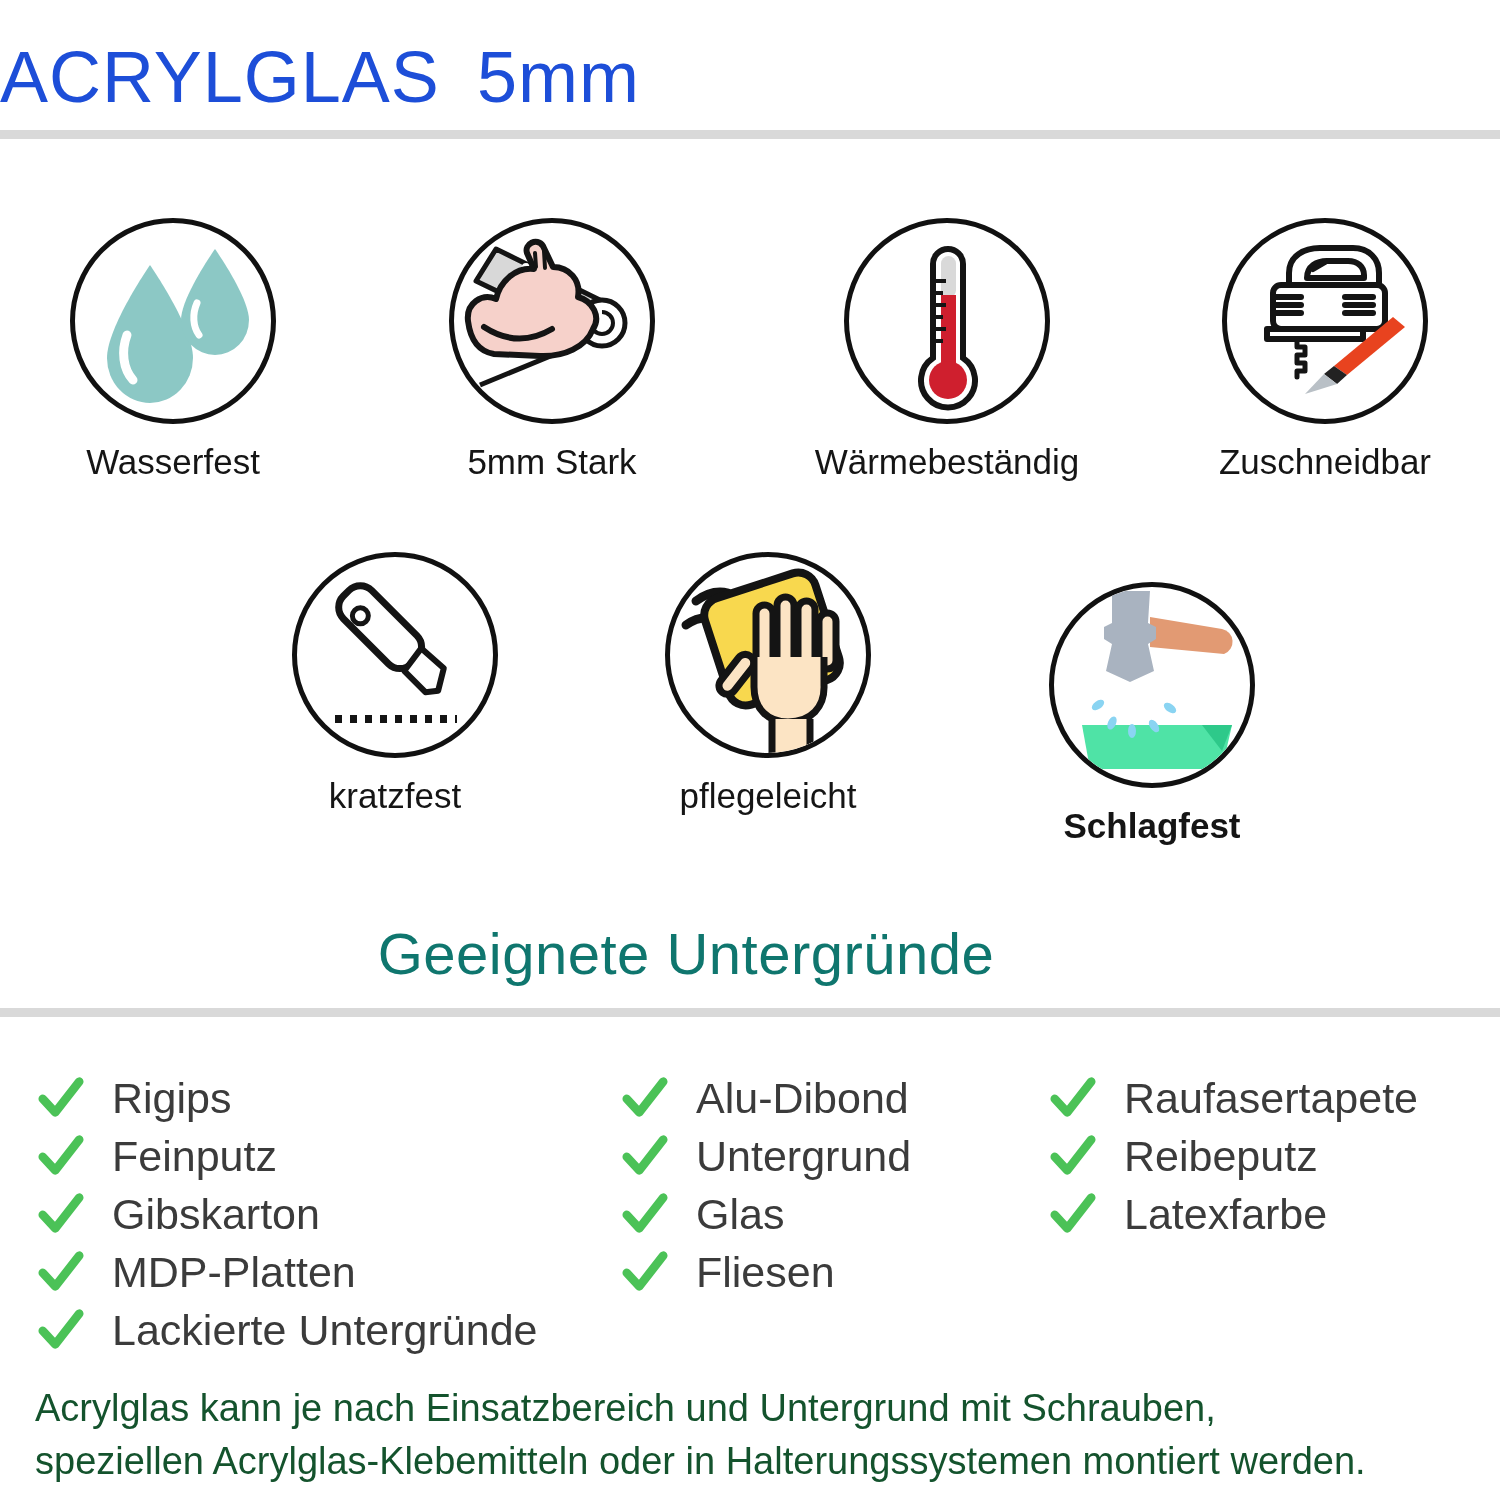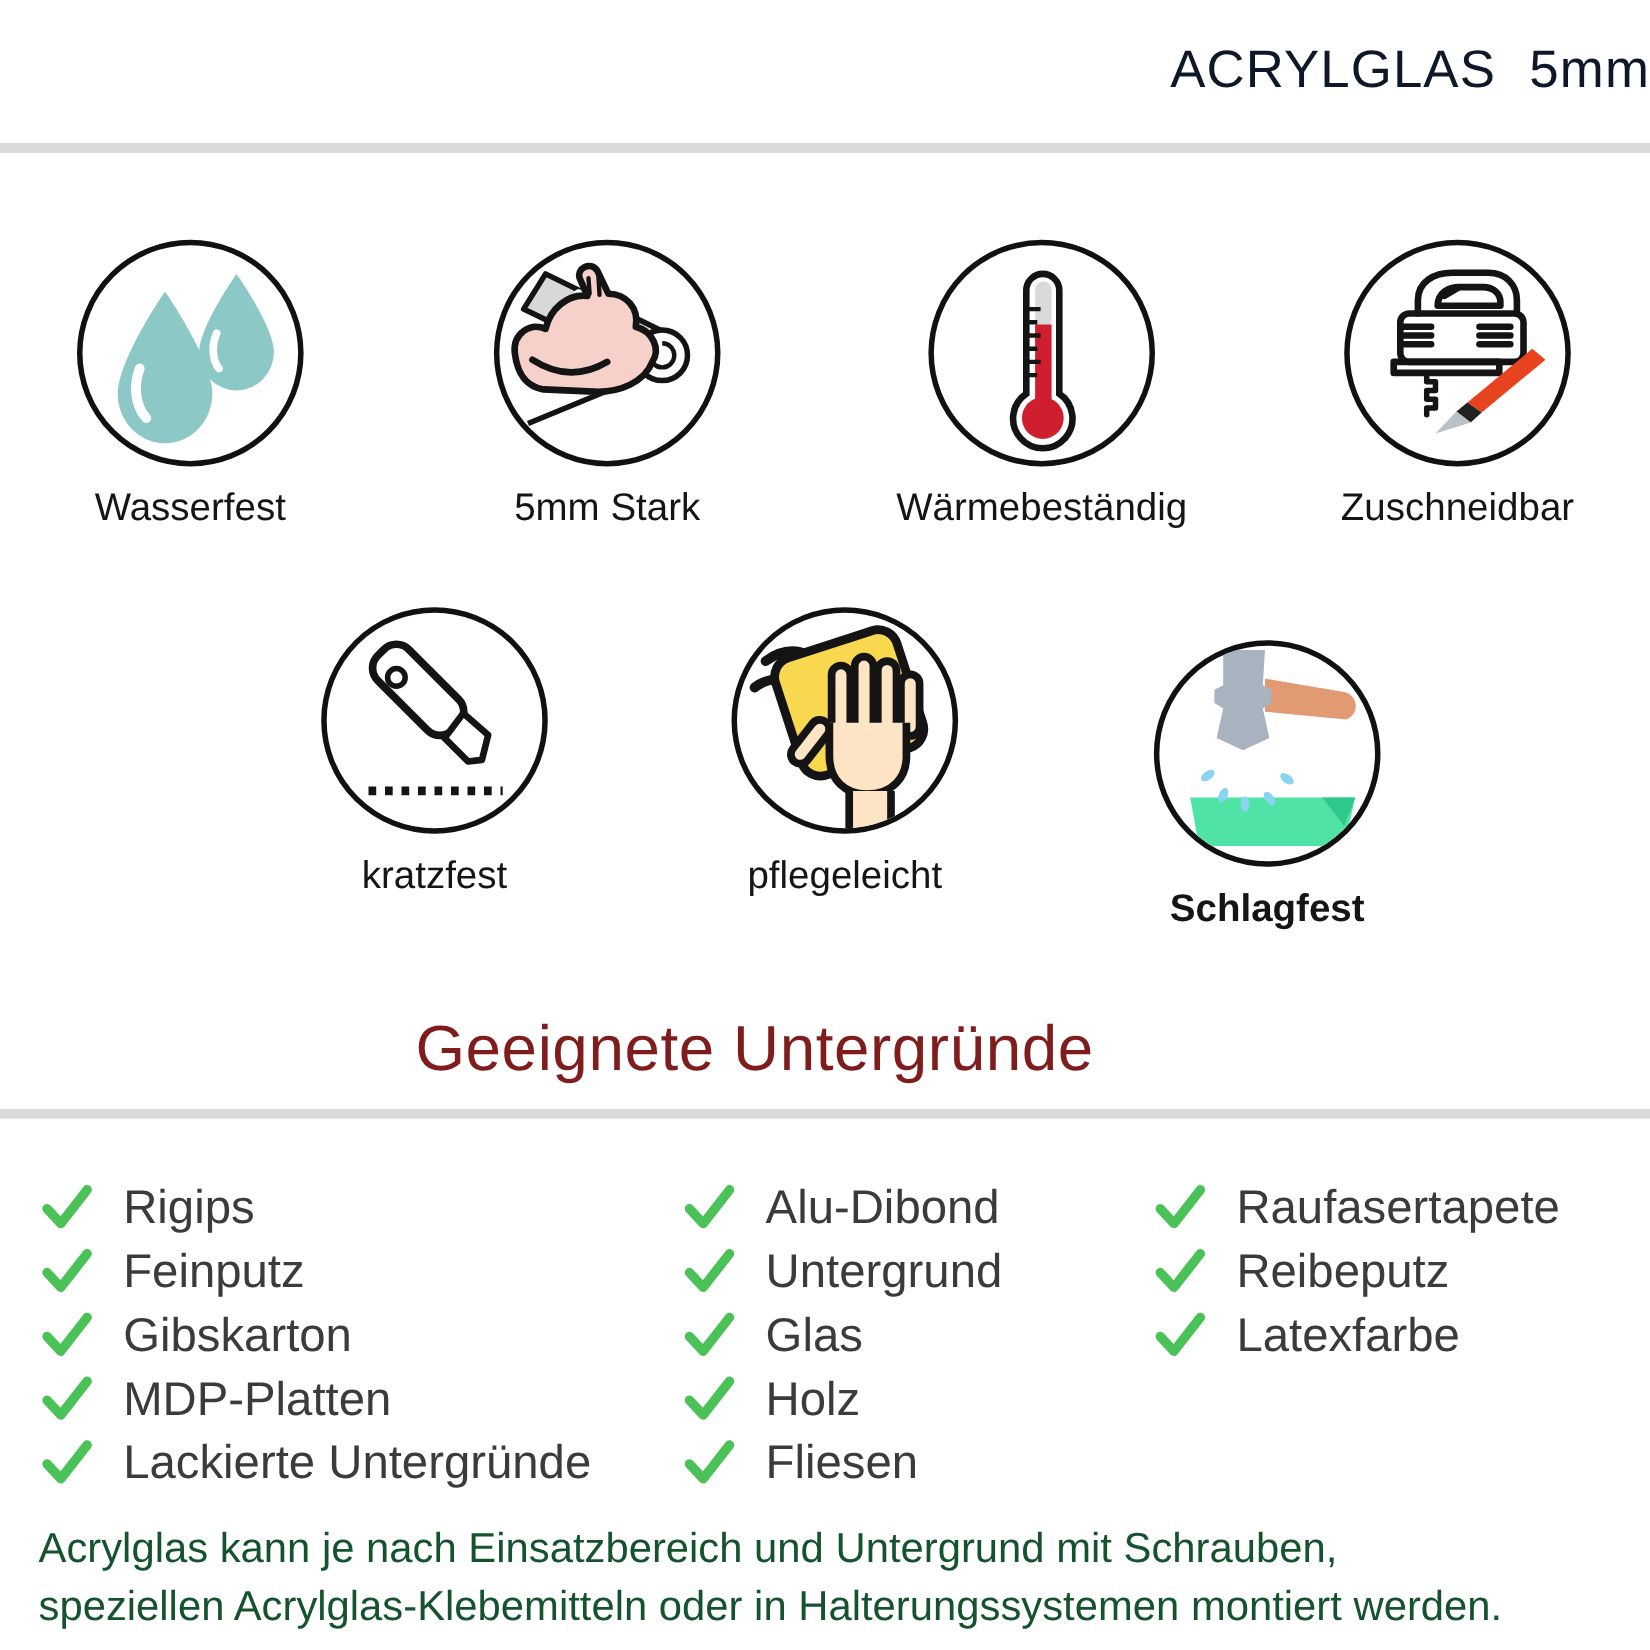--- a/index.html
+++ b/index.html
@@ -1,29 +1,29 @@
 <!DOCTYPE html>
 <html><head>
 <meta charset="utf-8">
 <style>
   html,body{margin:0;padding:0;background:#fff;}
   #canvas{
     position:relative;width:1500px;height:1500px;background:#ffffff;overflow:hidden;
     font-family:"Liberation Sans","DejaVu Sans",sans-serif;
   }
   .page-title{
-    position:absolute;top:36px;left:0;width:1500px;text-align:right;
-    font-size:48px;color:#0f172a;letter-spacing:1px;word-spacing:16px;font-weight:500;
+    position:absolute;top:36px;left:0;width:1500px;text-align:left;
+    font-size:72px;color:#1d4ed8;letter-spacing:1px;word-spacing:16px;font-weight:500;
   }
   .divider{position:absolute;left:0;width:1500px;height:9px;background:#d9d9d9;}
   .divider.d1{top:130px;}
   .divider.d2{top:1008px;}
   .section-title{
     position:absolute;top:920px;left:0;width:1372px;text-align:center;
-    font-size:58px;color:#7f1d1d;font-weight:500;letter-spacing:0.5px;
+    font-size:58px;color:#0f766e;font-weight:500;letter-spacing:0.5px;
   }
   .feature{position:absolute;width:330px;text-align:center;}
   .icon-circle{
     width:196px;height:196px;border:5px solid #111;border-radius:50%;
     margin:0 auto;background:#fff;overflow:hidden;
   }
   .icon-circle svg{display:block;width:196px;height:196px;}
   .flabel{margin-top:18px;font-size:35px;color:#151515;}
   .check-col{position:absolute;}
   .check-row{display:flex;height:58px;}
@@ -238,26 +238,20 @@
     <div class="check-row">
         <svg class="check" viewBox="0 0 48 48">
           <polyline points="5,26 18,40 43,8"></polyline>
         </svg>
         <span class="check-label">Glas</span>
       </div>
     <div class="check-row">
         <svg class="check" viewBox="0 0 48 48">
           <polyline points="5,26 18,40 43,8"></polyline>
         </svg>
-        <span class="check-label">Holz</span>
-      </div>
-    <div class="check-row">
-        <svg class="check" viewBox="0 0 48 48">
-          <polyline points="5,26 18,40 43,8"></polyline>
-        </svg>
         <span class="check-label">Fliesen</span>
       </div>
   </div>
 
   <div class="check-col" style="left:1050px;top:1074px;">
     <div class="check-row">
         <svg class="check" viewBox="0 0 48 48">
           <polyline points="5,26 18,40 43,8"></polyline>
         </svg>
         <span class="check-label">Raufasertapete</span>

